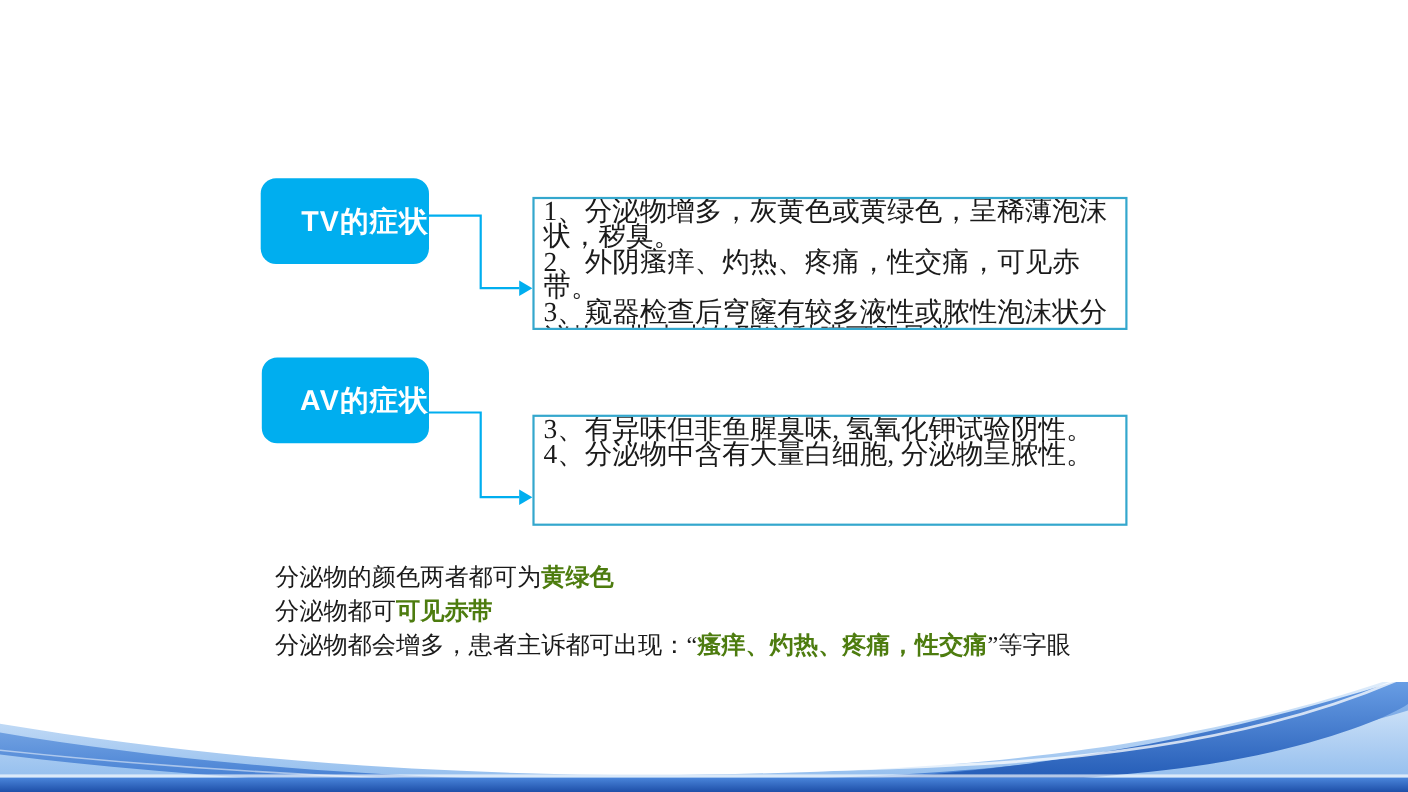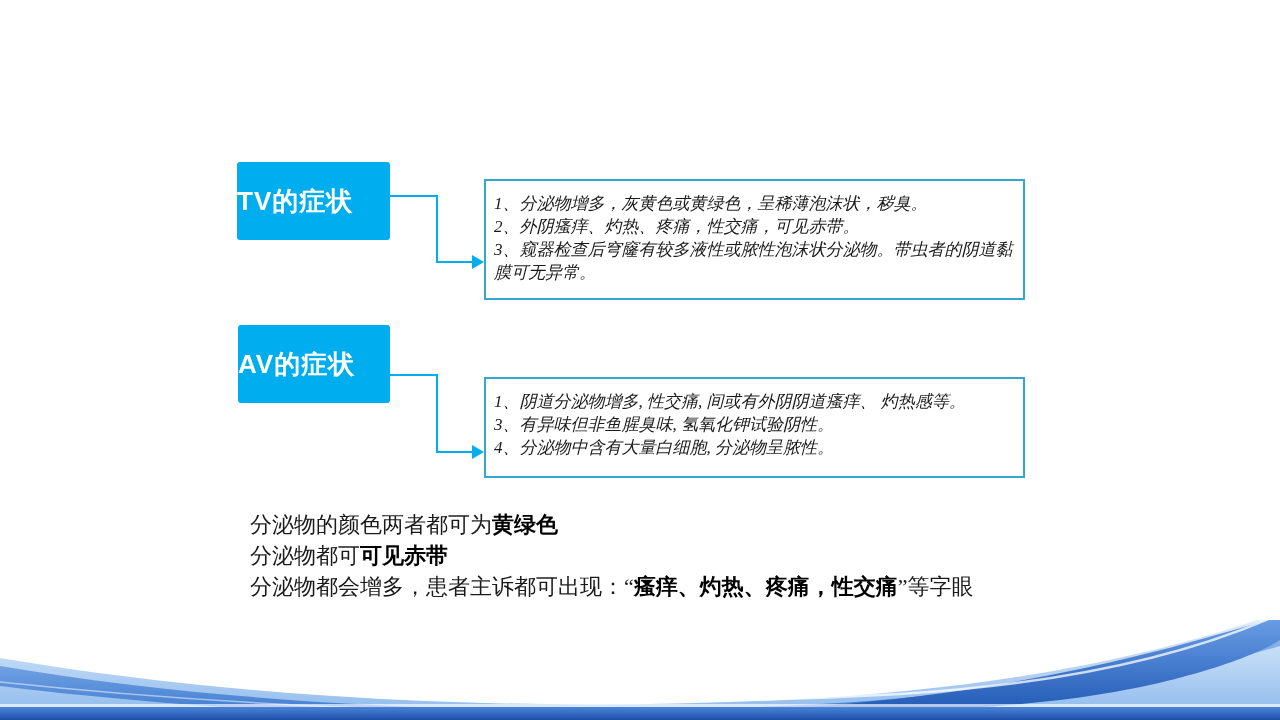--- a/index.html
+++ b/index.html
@@ -1,43 +1,43 @@
 <!DOCTYPE html>
 <html><head>
 <meta charset="utf-8">
 <style>
   html,body{margin:0;padding:0;background:#e8e8e8;}
   .slide{
     position:relative;width:1280px;height:720px;background:#ffffff;
     overflow:hidden;font-family:"Liberation Serif","DejaVu Serif",serif;
   }
   .pill{
-    position:absolute;background:#00aeef;border-radius:3px;color:#ffffff;
-    display:flex;align-items:center;justify-content:flex-start;
+    position:absolute;background:#00aeef;border-radius:14px;color:#ffffff;
+    display:flex;align-items:center;justify-content:flex-end;
     font-family:"Liberation Sans","DejaVu Sans",sans-serif;
     font-weight:bold;font-size:26px;letter-spacing:1px;
   }
   .pill-tv{left:237px;top:162px;width:153px;height:78px;}
   .pill-av{left:238px;top:325px;width:152px;height:78px;}
   .info-box{
     position:absolute;box-sizing:border-box;border:2px solid #34a7cd;background:#ffffff;
-    padding:11px 8px;font-size:17px;line-height:23px;color:#1a1a1a;overflow:hidden;font-style:italic;
+    padding:0 8px;font-size:25px;line-height:23px;color:#1a1a1a;overflow:hidden;
   }
   .box-tv{left:484px;top:179px;width:541px;height:121px;}
   .box-av{left:484px;top:377px;width:541px;height:101px;}
   .info-box p{margin:0;padding:0;}
   .connector{position:absolute;overflow:visible;}
   .conn-tv{left:390px;top:188px;width:96px;height:84px;}
   .conn-av{left:390px;top:367px;width:96px;height:92px;}
   .summary{
     position:absolute;left:250px;top:509px;width:880px;
     font-size:22px;line-height:31px;color:#1a1a1a;
   }
   .summary p{margin:0;padding:0;}
-  .hl{color:#000000;font-weight:bold;}
+  .hl{color:#4d7c0f;font-weight:bold;}
   .waves{position:absolute;left:0;bottom:0;width:1280px;height:100px;}
 </style>
 </head>
 <body>
 
 <div class="slide">
 
   <div class="pill pill-tv">
     <span>TV的症状</span>
   </div>
@@ -56,21 +56,20 @@
   <div class="pill pill-av">
     <span>AV的症状</span>
   </div>
 
   <svg class="connector conn-av" viewBox="0 0 96 92">
     <polyline points="0,8 47,8 47,85 82,85" fill="none" stroke="#00aeef" stroke-width="2"></polyline>
     <polygon points="82,78 94,85 82,92" fill="#00aeef"></polygon>
   </svg>
 
   <div class="info-box box-av">
-    <p>1、阴道分泌物增多, 性交痛, 间或有外阴阴道瘙痒、 灼热感等。</p>
     <p>3、有异味但非鱼腥臭味, 氢氧化钾试验阴性。</p>
     <p>4、分泌物中含有大量白细胞, 分泌物呈脓性。</p>
   </div>
 
   <div class="summary">
     <p><span>分泌物的颜色两者都可为</span><span class="hl">黄绿色</span></p>
     <p><span>分泌物都可</span><span class="hl">可见赤带</span></p>
     <p><span>分泌物都会增多，患者主诉都可出现：“</span><span class="hl">瘙痒、灼热、疼痛，性交痛</span><span>”等字眼</span></p>
   </div>
 

